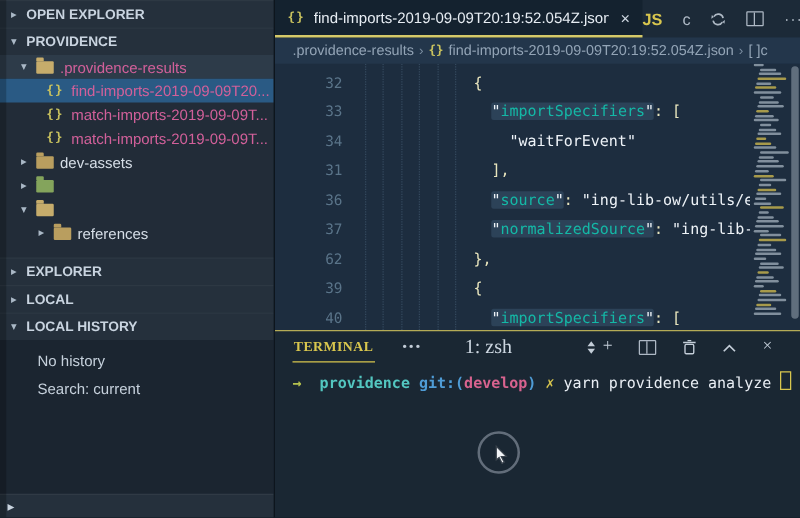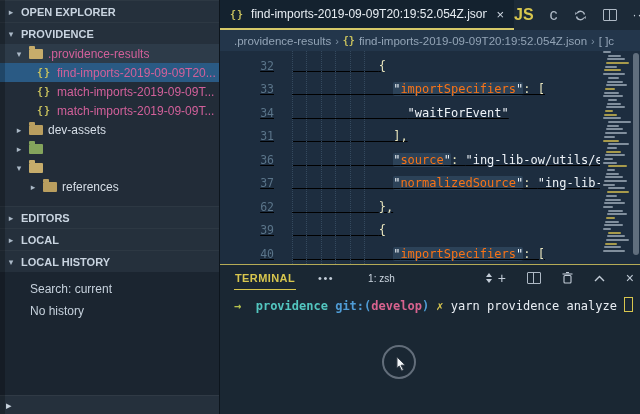--- a/index.html
+++ b/index.html
@@ -39,52 +39,52 @@
              font-weight:700;background:#25303c;border-top:1px solid rgba(255,255,255,.05);flex:none;cursor:pointer;}
   
   .main{position:absolute;left:219px;top:0;right:0;height:414px;background:#1d2d3f;border-left:1px solid #0d151d;}
   .tabbar{height:30px;background:#1c2a38;display:flex;align-items:stretch;}
   .tab{width:294px;background:#14222f;border-bottom:2px solid #d5c969;display:flex;align-items:center;
        gap:7px;padding:0 10px;box-sizing:border-box;cursor:pointer;}
   .tab .jicon{width:auto;}
   .tab-title{font-size:12px;color:#e7edf3;white-space:nowrap;overflow:hidden;}
   .tab-close{color:#cfd8e2;font-size:13px;margin-left:2px;cursor:pointer;}
   .ed-actions{flex:1;display:flex;align-items:center;justify-content:flex-end;gap:16px;padding-right:12px;}
-  .act{color:#aeb9c5;font-size:16px;cursor:pointer;display:flex;align-items:center;}
+  .act{color:#aeb9c5;font-size:13px;cursor:pointer;display:flex;align-items:center;}
   .act.js{color:#d8c64e;font-weight:700;}
   .act.more{font-size:12px;letter-spacing:1px;color:#c3cdd8;}
   .spliticon{width:12px;height:10px;border:1px solid #aeb9c5;border-radius:1px;position:relative;}
   .spliticon::before{content:"";position:absolute;left:5px;top:0;bottom:0;width:1px;background:#aeb9c5;}
   .breadcrumbs{height:21px;background:#23364b;display:flex;align-items:center;gap:4px;
                padding-left:14px;font-size:11.5px;color:#93a4b6;white-space:nowrap;overflow:hidden;}
   .crumb{cursor:pointer;display:flex;align-items:center;gap:4px;}
   .crumb-sep{color:#7c8fa2;font-size:11px;}
   .breadcrumbs .jicon{width:auto;letter-spacing:0;}
   
   .codewrap{position:relative;height:213px;overflow:hidden;cursor:text;}
   .guides{position:absolute;top:0;bottom:0;border-left:1px dotted #34495e;width:0;}
-  .line{display:flex;height:23.5px;align-items:center;font-family:"DejaVu Sans Mono",monospace;font-size:12px;text-decoration:underline;}
+  .line{display:flex;height:23.5px;align-items:center;font-family:"DejaVu Sans Mono",monospace;font-size:12px;}
   .gutter{width:54px;flex:none;text-align:right;color:#5a7489;font-size:11.5px;}
   .ct{margin-left:18px;white-space:pre;}
   .tk-p{color:#e8e5bd;}
   .tk-s{color:#eef3f8;}
   .tk-q{color:#eef3f8;}
-  .tk-k{color:#f97316;}
+  .tk-k{color:#14b8a6;}
   .khl{background:rgba(101,139,177,.22);border-radius:2px;}
   .minimap{position:absolute;right:0;top:0;bottom:0;width:40px;background:#1d2d3f;cursor:pointer;}
   .mmrow{height:2px;margin-bottom:1.7px;border-radius:1px;}
   .mmscroll{position:absolute;right:1px;top:2px;width:6px;height:202px;background:rgba(190,200,212,.42);border-radius:3px;cursor:grab;}
   
   .panel{height:149px;background:#1a2733;border-top:1px solid #b5ab56;}
-  .phead{height:26px;display:flex;align-items:center;padding:0 2px 0 14px;}
+  .phead{height:26px;display:flex;align-items:center;padding:0 18px 0 14px;font-family:Liberation Serif, serif;}
   .ptab{font-size:11px;font-weight:700;color:#d8c64e;letter-spacing:.4px;border-bottom:1.5px solid #d8c64e;
         padding:5px 1px;cursor:pointer;}
   .pmore{color:#c3cdd8;margin-left:22px;font-size:11px;letter-spacing:1.5px;cursor:pointer;}
   .pselect{margin-left:28px;width:152px;display:flex;align-items:center;justify-content:space-between;
-           font-size:10px;color:#ccd6e0;cursor:pointer;padding:2px 6px;}
+           font-size:16px;color:#ccd6e0;cursor:pointer;padding:2px 6px;}
   .updown{display:flex;flex-direction:column;gap:2px;}
   .updown i{display:block;width:0;height:0;border-left:3.5px solid transparent;border-right:3.5px solid transparent;}
   .updown .u{border-bottom:4px solid #c3cdd8;}
   .updown .d{border-top:4px solid #c3cdd8;}
   .picons{flex:1;display:flex;align-items:center;justify-content:flex-end;gap:21px;padding-right:4px;}
   .picon{color:#c3cdd8;cursor:pointer;display:flex;align-items:center;font-size:14px;}
   .pterm{padding:6px 0 0 14px;font-family:"DejaVu Sans Mono",monospace;font-size:12px;font-weight:600;white-space:pre;}
   .c-green{color:#b4c14e;}
   .c-cyan{color:#53c6c0;font-weight:700;}
   .c-blue{color:#4f9cd6;}
@@ -147,36 +147,36 @@
         <span class="arr">▸</span>
         <span class="ficon"></span>
         <span class="lbl white">references</span>
       </div>
     </div>
 
   <div class="sb-gap"></div>
 
   <div class="sb-section">
     <span class="arr">▸</span>
-    <span>EDITORS</span>
+    <span>EXPLORER</span>
   </div>
 
   <div class="sb-section">
     <span class="arr">▸</span>
     <span>LOCAL</span>
   </div>
 
   <div class="sb-section">
     <span class="arr">▾</span>
     <span>LOCAL HISTORY</span>
   </div>
 
   <div class="lh-content" id="lh-content">
+      <div class="lh-item">No history</div>
       <div class="lh-item">Search: current</div>
-      <div class="lh-item">No history</div>
     </div>
 
   <div class="sb-bottom">
     <span class="arr">▸</span>
   </div>
 </div>
 <div class="sidebar-shade"></div>
 
 <div class="main">
 

